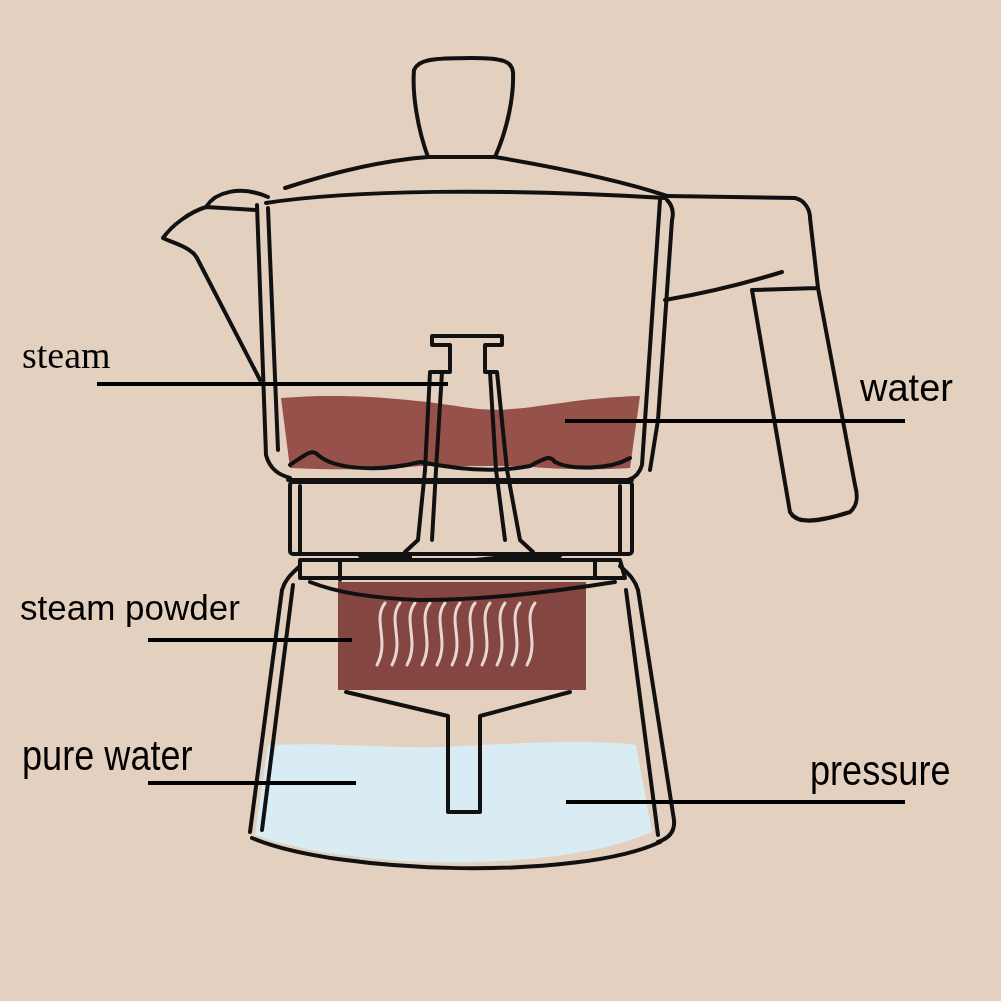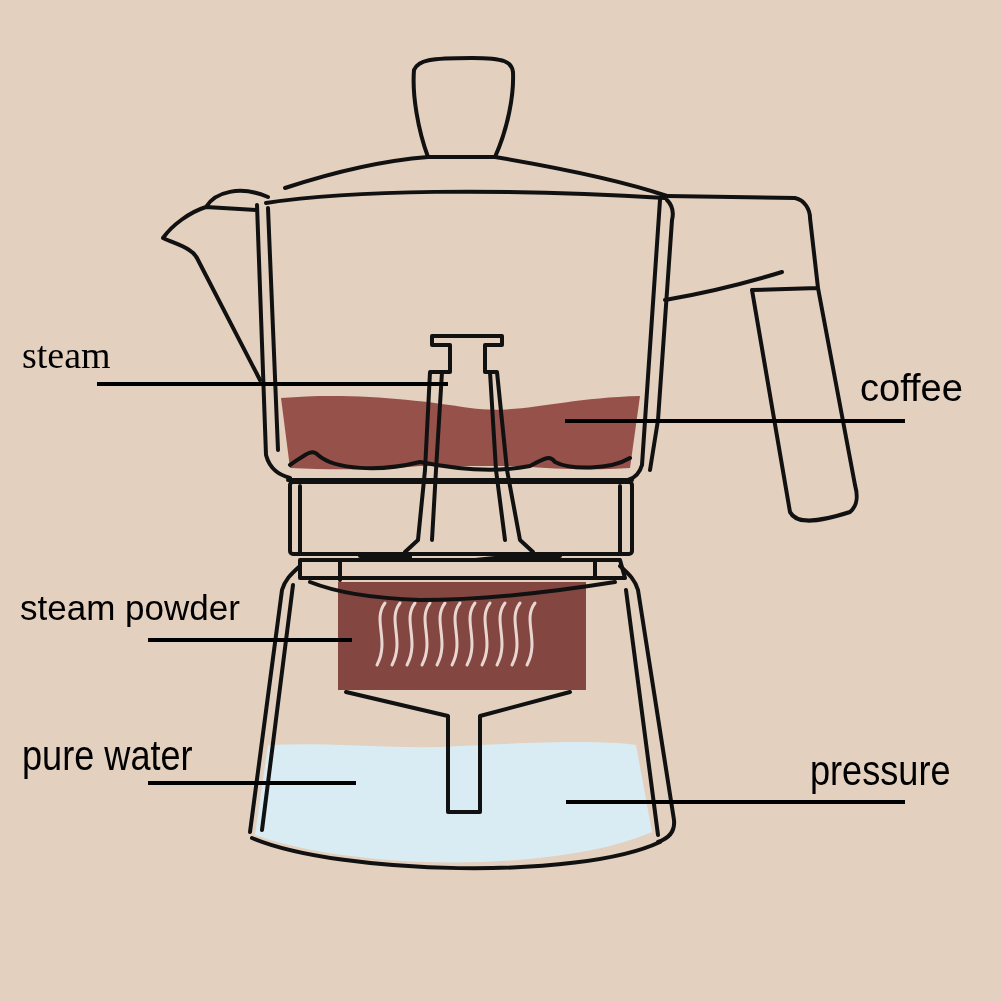--- a/index.html
+++ b/index.html
@@ -87,16 +87,16 @@
   <g stroke="#000" stroke-width="4" fill="none">
     <line x1="97" y1="384" x2="448" y2="384"></line>
     <line x1="565" y1="421" x2="905" y2="421"></line>
     <line x1="148" y1="640" x2="352" y2="640"></line>
     <line x1="148" y1="783" x2="356" y2="783"></line>
     <line x1="566" y1="802" x2="905" y2="802"></line>
   </g>
 </svg>
 
 <div class="label" style="left:22px; top:336px;font-family:Liberation Serif, serif;">steam</div>
-<div class="label" style="left:860px; top:369px;">coffee</div>
+<div class="label" style="left:860px; top:369px;">water</div>
 <div class="label" style="left:20px; top:590px; font-size:35px;">steam powder</div>
 <div class="label narrow" style="left:22px; top:735px; font-size:42px;">pure water</div>
 <div class="label narrow" style="left:810px; top:750px; font-size:42px;">pressure</div>
 
 </body></html>

